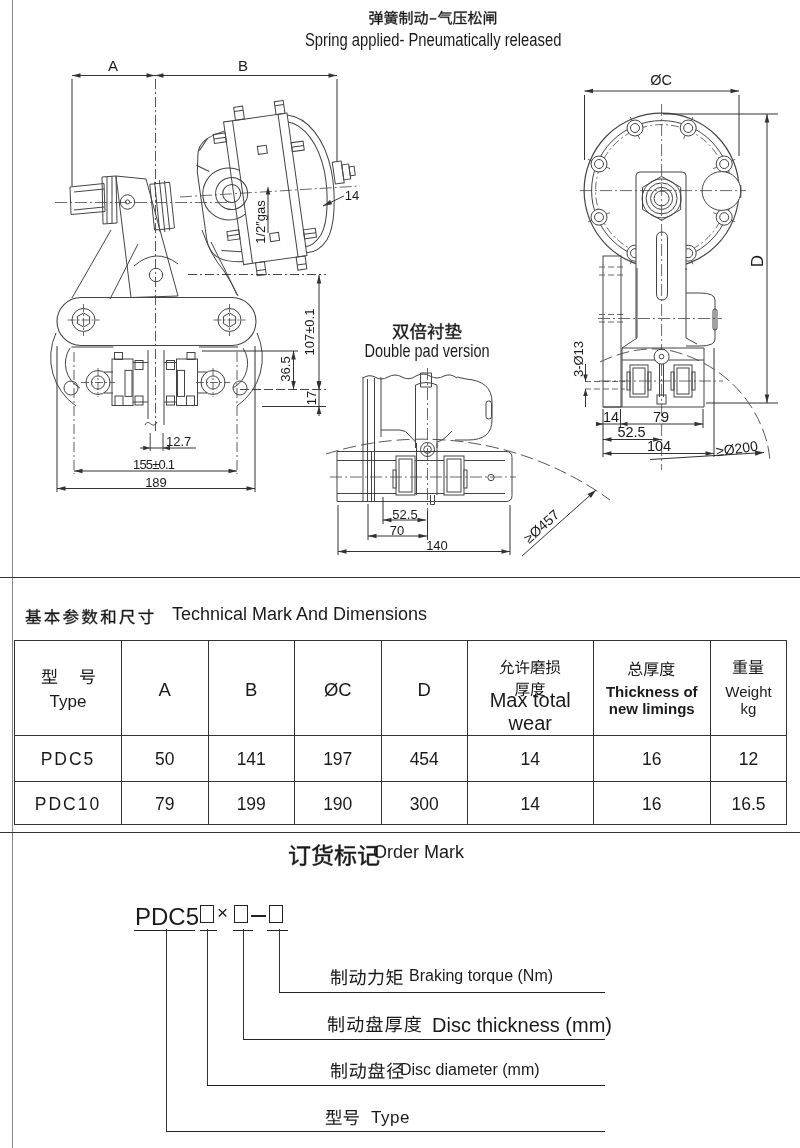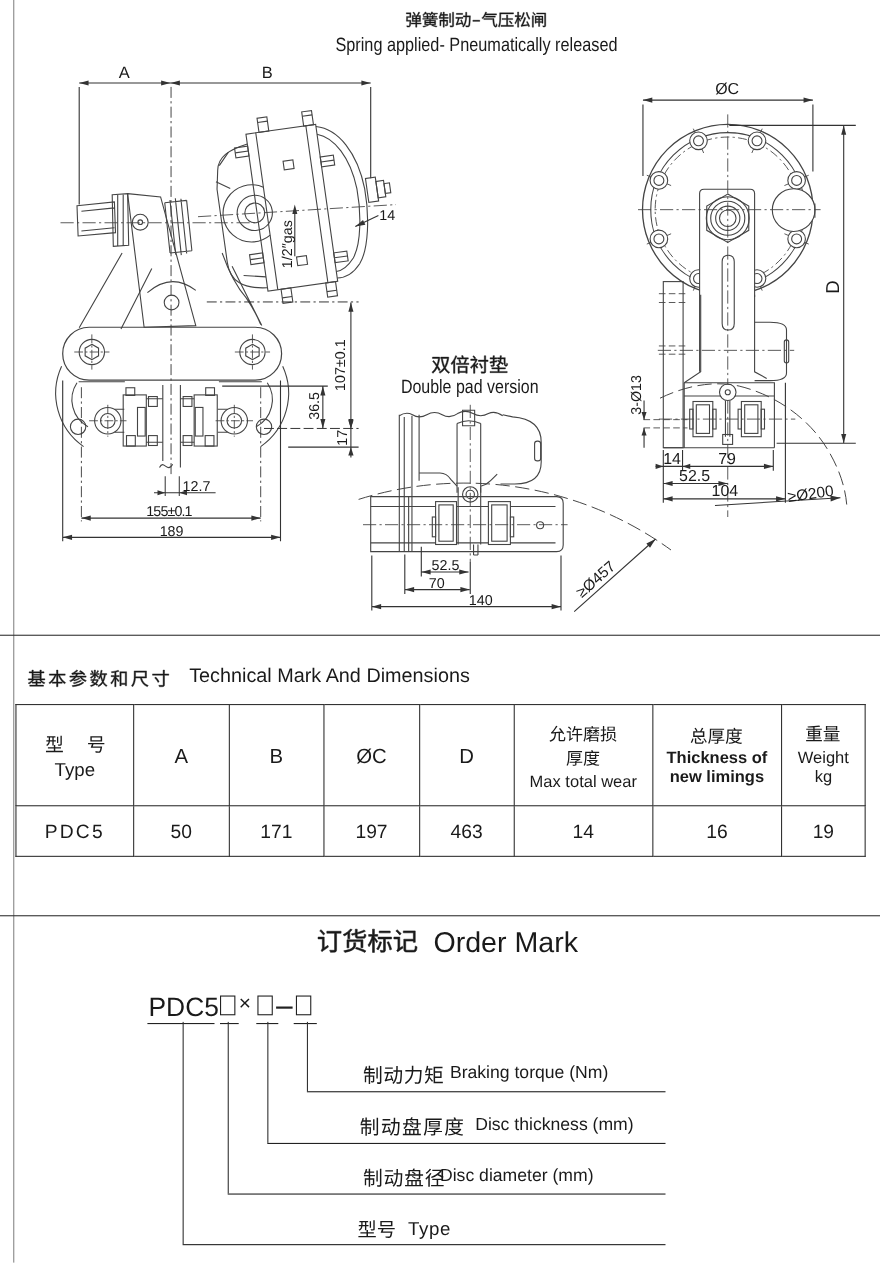--- a/index.html
+++ b/index.html
@@ -490,40 +490,50 @@
 <tbody>
       <tr style="height:91.5px">
 <td>
           <div style="height:24px"></div>
           <div style="font-size:17px;margin-top:0px;">Type</div>
         </td>
 <td style="font-size:18.5px;">A</td>
 <td style="font-size:18.5px;">B</td>
 <td style="font-size:18.5px;">ØC</td>
 <td style="font-size:18.5px;">D</td>
-<td style="font-size:15px;margin-top:48px;"><div style="height:44px"></div>Max total wear</td>
+<td style="font-size:20px;margin-top:48px;"><div style="height:44px"></div>Max total wear</td>
 <td style="font-size:15px;font-weight:bold;"><div style="height:20px"></div>Thickness of<br>new limings</td>
 <td style="font-size:15px;"><div style="height:20px"></div>Weight<br>kg</td>
 </tr>
 <tr style="height:46px;font-size:17.5px;">
 <td style="letter-spacing:2px;">PDC5</td>
         <td>50</td>
-        <td>171</td>
+        <td>141</td>
         <td>197</td>
-        <td>463</td>
+        <td>454</td>
         <td>14</td>
         <td>16</td>
-        <td>19</td>
+        <td>12</td>
+</tr>
+<tr style="height:43px;font-size:17.5px;">
+<td style="letter-spacing:2px;">PDC10</td>
+        <td>79</td>
+        <td>199</td>
+        <td>190</td>
+        <td>300</td>
+        <td>14</td>
+        <td>16</td>
+        <td>16.5</td>
 </tr>
 </tbody>
   </table>
 
 <div class="hl" style="left:0;top:832px;width:800px;"></div>
 
-<div class="abs" style="left:394px;top:843px;font-size:26px;line-height:1;">Order Mark</div>
+<div class="abs" style="left:373px;top:843px;font-size:18px;line-height:1;">Order Mark</div>
 
 <div class="abs" style="left:135px;top:903px;font-size:24px;line-height:1.15;">PDC5</div>
 
 <div class="abs" style="left:200px;top:905px;width:12.4px;height:15.6px;border:1.7px solid #222;"></div>
 <div class="abs" style="left:217px;top:902px;font-size:19px;">×</div>
 <div class="abs" style="left:233.5px;top:905px;width:12.4px;height:15.6px;border:1.7px solid #222;"></div>
 <div class="abs" style="left:251px;top:914.5px;width:15px;height:2.2px;background:#222;"></div>
 <div class="abs" style="left:268.8px;top:905px;width:12.4px;height:15.6px;border:1.7px solid #222;"></div>
 
 <div class="hl" style="left:134px;top:929.5px;width:61px;background:#222;height:1.4px;"></div>
@@ -535,15 +545,15 @@
 <div class="vl" style="left:207px;top:929px;height:155.5px;"></div>
 <div class="vl" style="left:243px;top:929px;height:110px;"></div>
 <div class="vl" style="left:279px;top:929px;height:63px;"></div>
 
 <div class="hl" style="left:279px;top:992px;width:326px;background:#222;height:1.3px;"></div>
 <div class="hl" style="left:243px;top:1039px;width:362px;background:#222;height:1.3px;"></div>
 <div class="hl" style="left:207px;top:1084.5px;width:398px;background:#222;height:1.3px;"></div>
 <div class="hl" style="left:166px;top:1130.5px;width:439px;background:#222;height:1.3px;"></div>
 
 <div class="abs" style="left:409px;top:967px;font-size:16px;">Braking torque (Nm)</div>
-<div class="abs" style="left:432px;top:1014px;font-size:16px;text-align:center;">Disc thickness (mm)</div>
+<div class="abs" style="left:432px;top:1014px;font-size:20px;text-align:center;">Disc thickness (mm)</div>
 <div class="abs" style="left:400px;top:1061px;font-size:16px;">Disc diameter (mm)</div>
 <div class="abs" style="left:371px;top:1108px;font-size:17px;letter-spacing:0.5px;">Type</div>
 
 </body></html>

